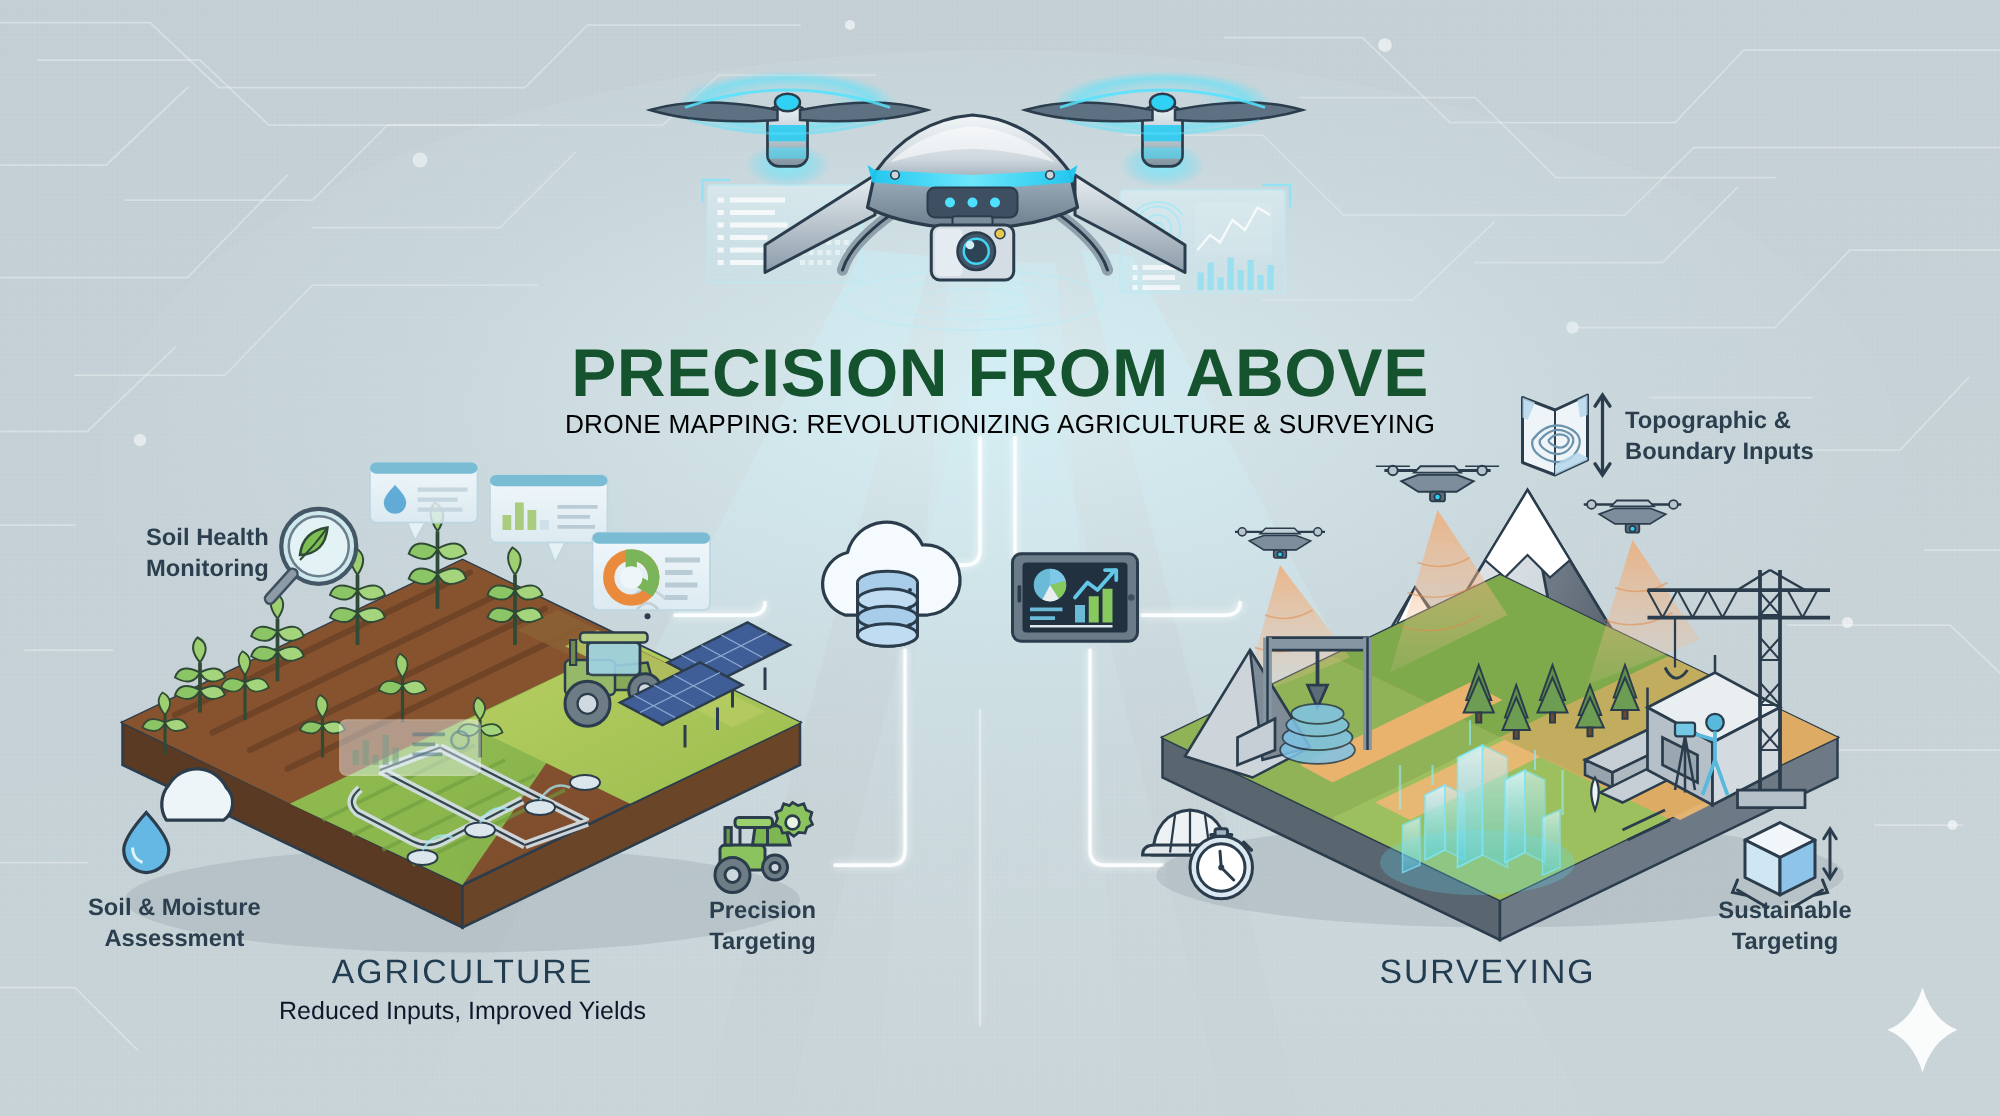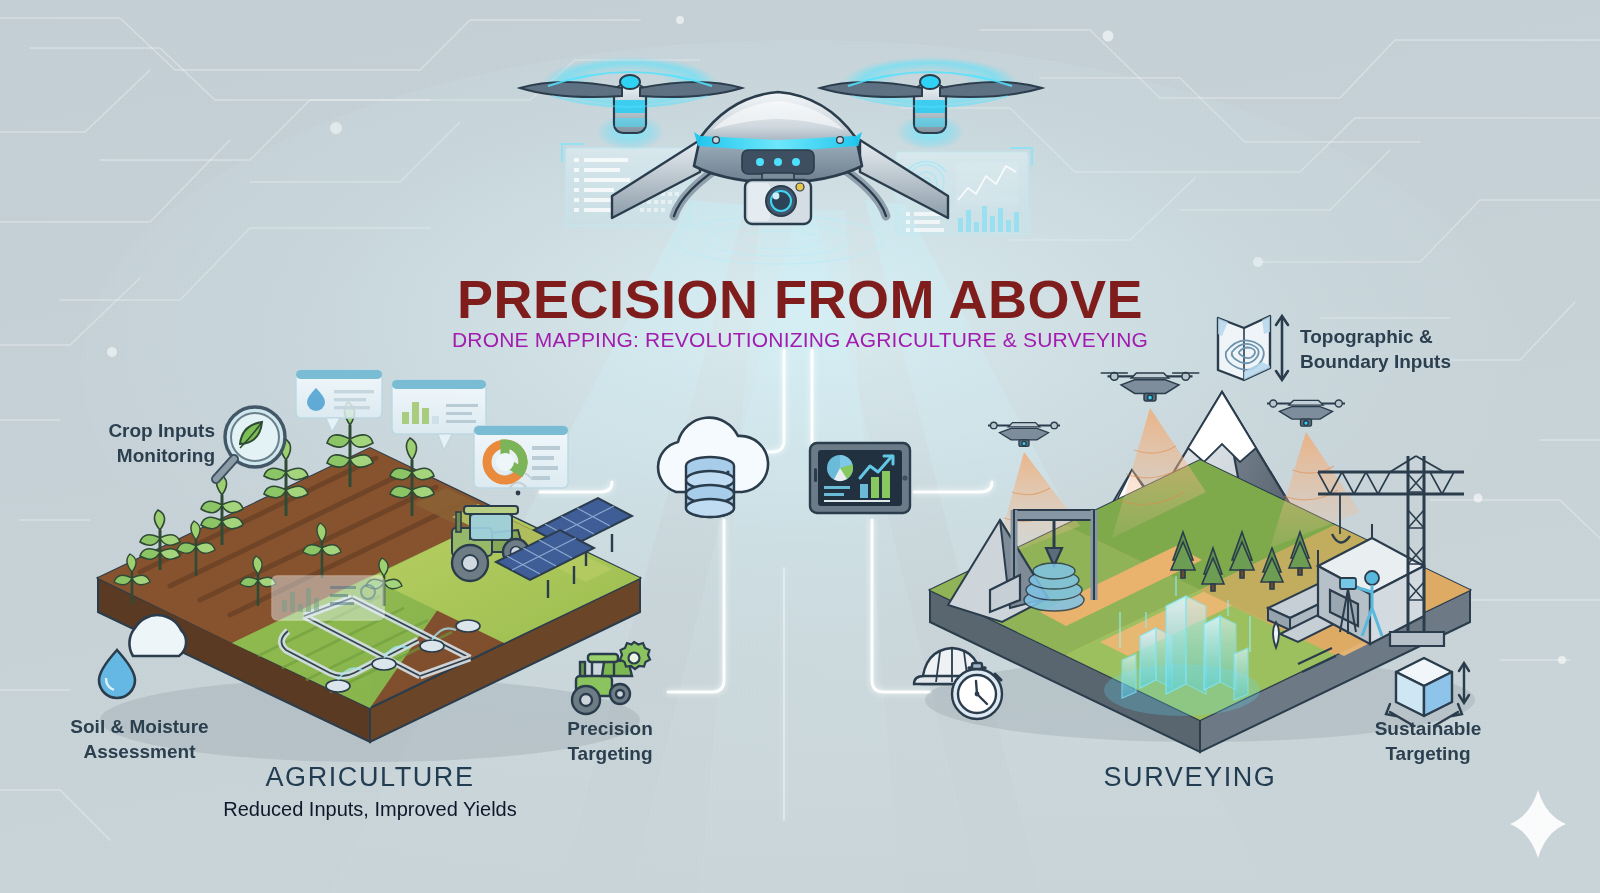--- a/index.html
+++ b/index.html
@@ -11,28 +11,28 @@
   }
   #stage { position:absolute; inset:0; width:1600px; height:893px; overflow:hidden; }
   .layer { position:absolute; inset:0; }
   svg.layer { width:1600px; height:893px; display:block; }
 
   
   .t-title {
     position:absolute; left:0; right:0; top:268px;
     text-align:center;
     font-size:54px; font-weight:bold; letter-spacing:0.5px;
-    color:#7f1d1d;
+    color:#14532d;
     font-family:"Liberation Sans", sans-serif;
   }
   .t-sub {
     position:absolute; left:0; right:0; top:328px;
     text-align:center;
     font-size:21px; font-weight:normal; letter-spacing:0.2px;
-    color:#a21caf;
+    color:#000000;
   }
   .sec-title {
     position:absolute; text-align:center;
     font-size:27px; color:#223c52; letter-spacing:1.6px;
   }
   .sec-sub {
     position:absolute; text-align:center;
     font-size:20px; color:#0f172a;
   }
   .feat-label {
@@ -965,21 +965,21 @@
 
   <div class="t-title">PRECISION FROM ABOVE</div>
   <div class="t-sub">DRONE MAPPING: REVOLUTIONIZING AGRICULTURE &amp; SURVEYING</div>
 
   <div class="sec-title" style="left:180px;top:762px;width:380px;text-align:center;">AGRICULTURE</div>
   <div class="sec-sub" style="left:150px;top:798px;width:440px;">Reduced Inputs, Improved Yields</div>
 
   <div class="sec-title" style="left:1000px;top:762px;width:380px;">SURVEYING</div>
 
   <div class="feat-label left-al" style="left:60px;top:418px;width:155px;">
-    <div>Crop Inputs</div>
+    <div>Soil Health</div>
     <div>Monitoring</div>
   </div>
 
   <div class="feat-label" style="left:52px;top:714px;width:175px;">
     <div>Soil &amp; Moisture</div>
     <div>Assessment</div>
   </div>
 
   <div class="feat-label" style="left:535px;top:716px;width:150px;">
     <div>Precision</div>

